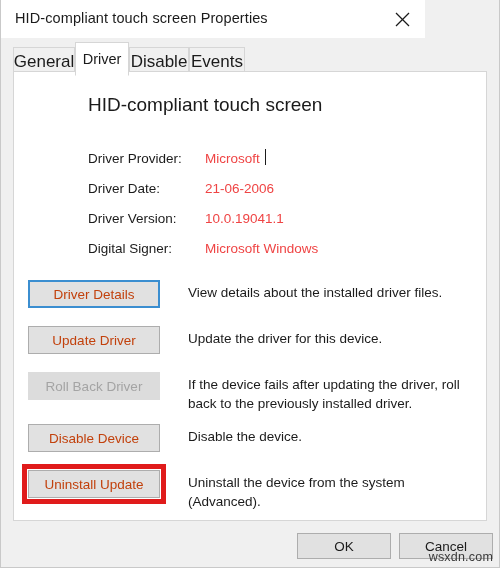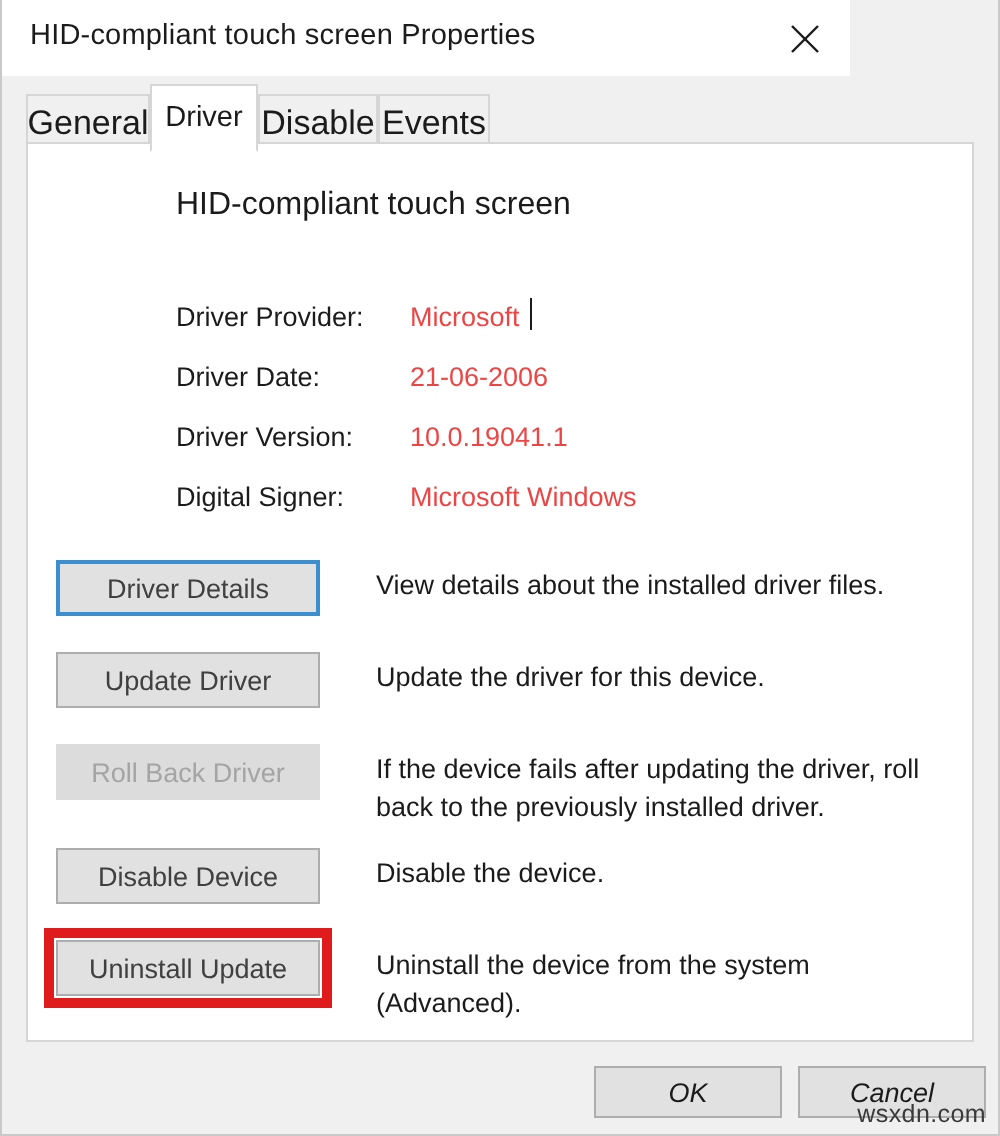--- a/index.html
+++ b/index.html
@@ -89,21 +89,21 @@
     left: 12px; top: 71px;
     width: 474px; height: 450px;
     background: #ffffff;
     border: 1px solid #d6d6d6;
     z-index: 1;
   }
 
   #device-name {
     position: absolute;
     left: 74px; top: 22px;
-    font-size: 16px;
+    font-size: 19px;
     color: #1b1b1b;
     white-space: nowrap;
   }
 
   
   .info-row { position: absolute; left: 0; width: 100%; height: 20px; }
   .info-label {
     position: absolute;
     left: 74px;
     font-size: 13.5px;
@@ -137,21 +137,21 @@
   #action-3 { top: 352px; }
   #action-4 { top: 398px; }
 
   .action-button {
     position: absolute;
     left: 14px; top: 0;
     width: 132px; height: 28px;
     background: #e1e1e1;
     border: 1px solid #adadad;
     font-size: 13.5px;
-    color: #404040;
+    color: #c2410c;
     display: flex;
     align-items: center;
     justify-content: center;
     white-space: nowrap;
     cursor: default;
   }
   .action-button.focused {
     border: 2px solid #3b8ed0;
     background: #e1e1e1;
   }
@@ -190,21 +190,20 @@
     top: 12px;
     width: 94px; height: 26px;
     background: #e1e1e1;
     border: 1px solid #adadad;
     font-size: 13.5px;
     color: #1b1b1b;
     display: flex;
     align-items: center;
     justify-content: center;
     cursor: default;
-    font-style: italic;
   }
   #ok-button { left: 296px; }
   #cancel-button { left: 398px; }
 
   #watermark {
     position: absolute;
     right: 6px; bottom: 3px;
     font-size: 12.5px;
     color: #3a3a3a;
     letter-spacing: 0.2px;

